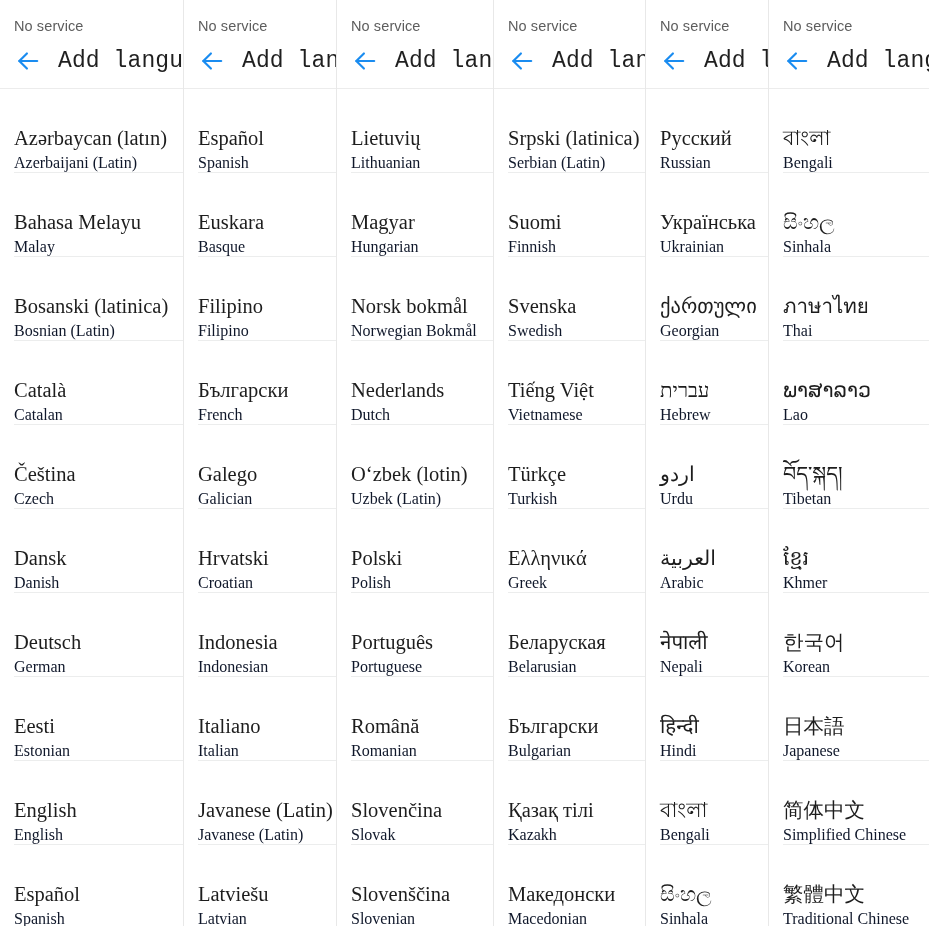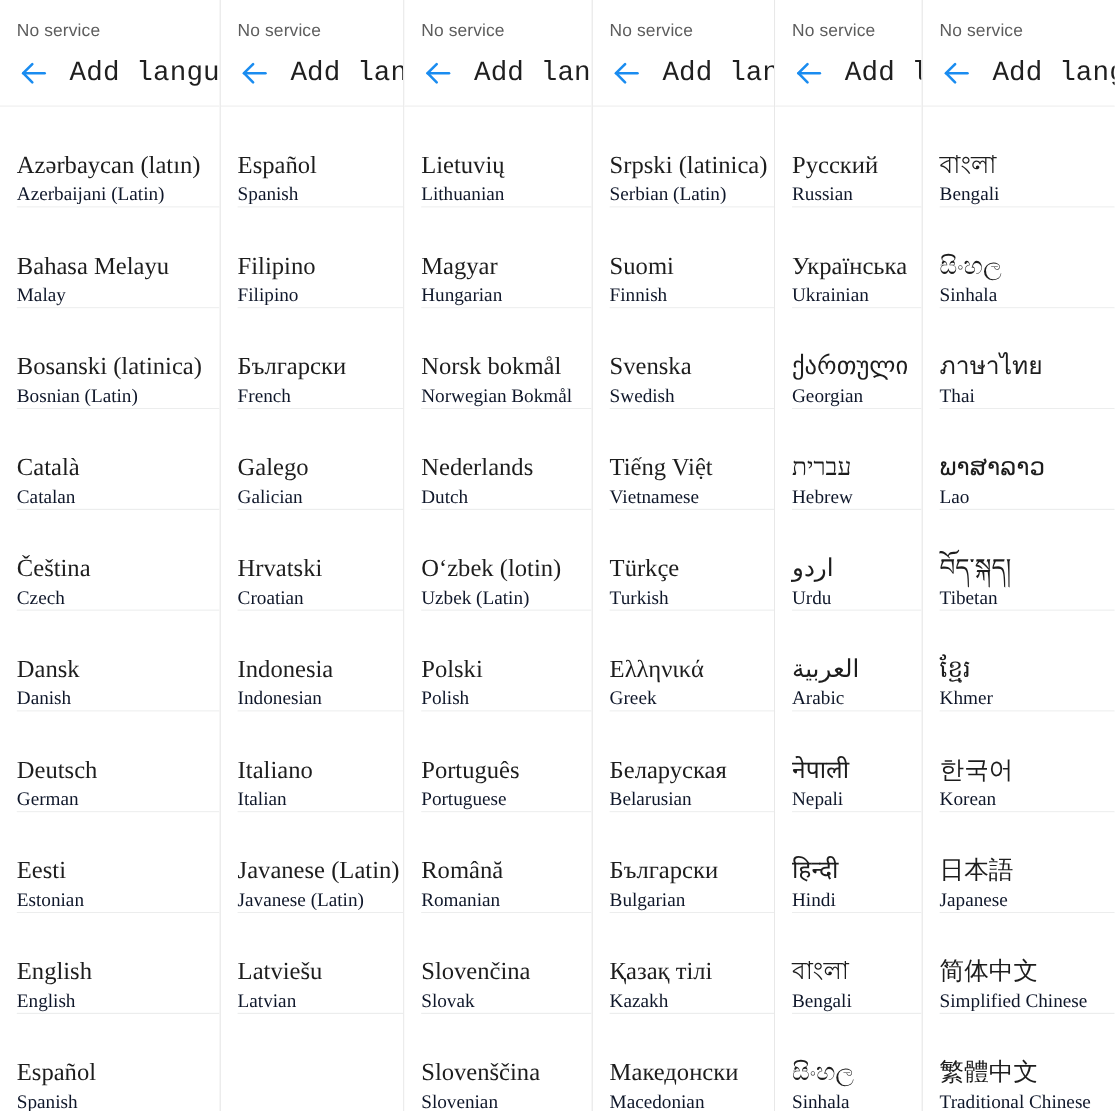--- a/index.html
+++ b/index.html
@@ -174,20 +174,24 @@
           </svg>
         </div>
         <div class="title">Add langu</div>
       </div>
       <div class="list">
         <div class="lrow">
           <div class="native">Español</div>
           <div class="english">Spanish</div>
         </div>
         <div class="lrow">
+          <div class="native">Euskara</div>
+          <div class="english">Basque</div>
+        </div>
+        <div class="lrow">
           <div class="native">Filipino</div>
           <div class="english">Filipino</div>
         </div>
         <div class="lrow">
           <div class="native">Български</div>
           <div class="english">French</div>
         </div>
         <div class="lrow">
           <div class="native">Galego</div>
           <div class="english">Galician</div>

